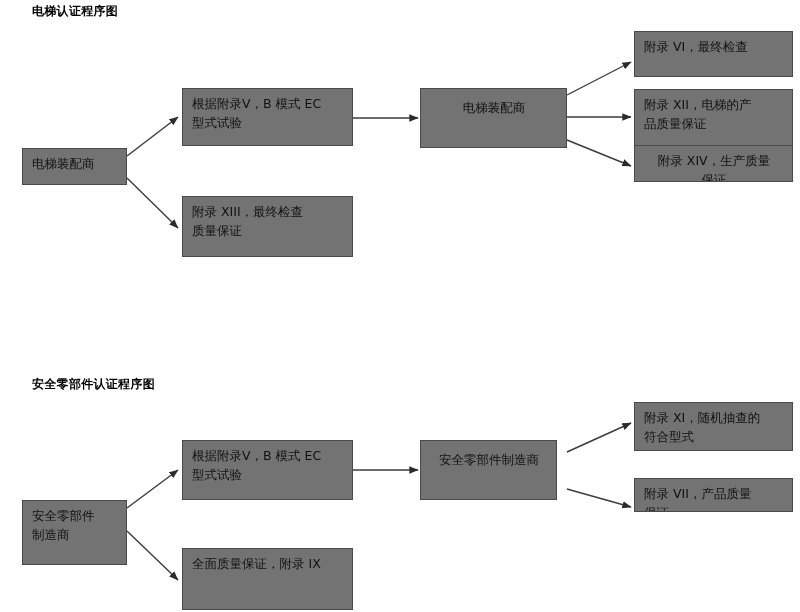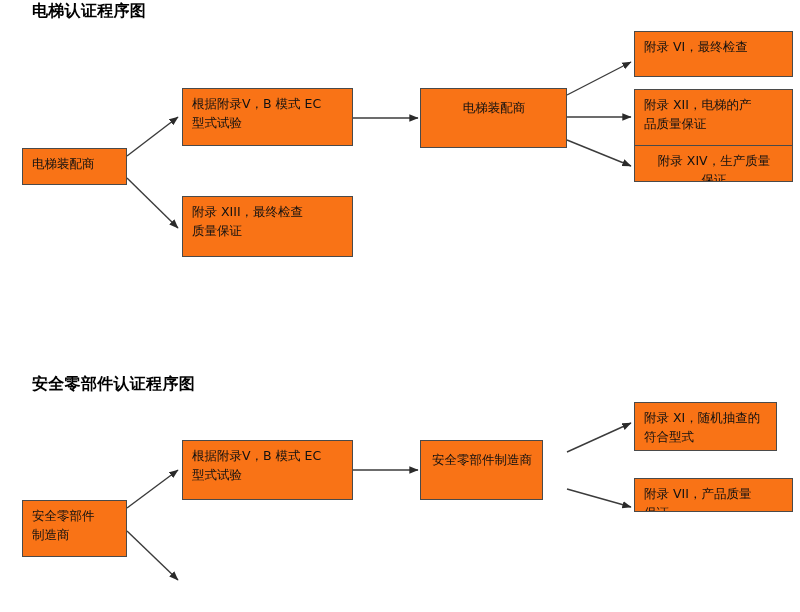--- a/index.html
+++ b/index.html
@@ -25,33 +25,33 @@
   .arrow-layer {
     position: absolute;
     left: 0;
     top: 0;
     width: 800px;
     height: 612px;
     pointer-events: none;
   }
   .diagram-title {
     position: absolute;
-    font-size: 16px;
+    font-size: 12px;
     font-weight: bold;
     color: #000000;
     letter-spacing: 0.3px;
     white-space: nowrap;
     line-height: 14px;
     padding-left: 24px;
   }
   .node {
     position: absolute;
     box-sizing: border-box;
     border: 1px solid #4a4a4a;
-    background: #f97316;
+    background: #737373;
     font-size: 12.5px;
     line-height: 19px;
     color: #111111;
     padding: 5px 8px 5px 9px;
     overflow: hidden;
   }
   .node.center-node {
     text-align: center;
     padding-top: 9px;
   }
@@ -118,36 +118,39 @@
 品质量保证</span>
   </div>
 
   <div class="node left-node" style="left:634px; top:145px; width:159px; height:37px;text-align:center;">
     <span class="node-text">附录 XIV，生产质量
 保证</span>
   </div>
 
   <div class="diagram-title" style="left:8px; top:377px;text-align:center;">安全零部件认证程序图</div>
 
-  <div class="node left-node" style="left:22px; top:500px; width:105px; height:57px;">
+  <div class="node left-node" style="left:22px; top:500px; width:105px; height:65px;">
     <span class="node-text">安全零部件
 制造商</span>
   </div>
 
   <div class="node left-node" style="left:182px; top:440px; width:171px; height:60px;">
     <span class="node-text">根据附录Ⅴ，B 模式 EC
 型式试验</span>
   </div>
 
+  <div class="node left-node" style="left:182px; top:548px; width:171px; height:62px;">
+    <span class="node-text">全面质量保证，附录 IX</span>
+  </div>
 
-  <div class="node center-node" style="left:420px; top:440px; width:123px; height:60px;">
+  <div class="node center-node" style="left:420px; top:440px; width:137px; height:60px;">
     <span class="node-text">安全零部件制造商</span>
   </div>
 
-  <div class="node left-node" style="left:634px; top:402px; width:143px; height:49px;">
+  <div class="node left-node" style="left:634px; top:402px; width:159px; height:49px;">
     <span class="node-text">附录 XI，随机抽查的
 符合型式</span>
   </div>
 
   <div class="node left-node" style="left:634px; top:478px; width:159px; height:34px;">
     <span class="node-text">附录 VII，产品质量
 保证</span>
   </div>
 
 </div>

